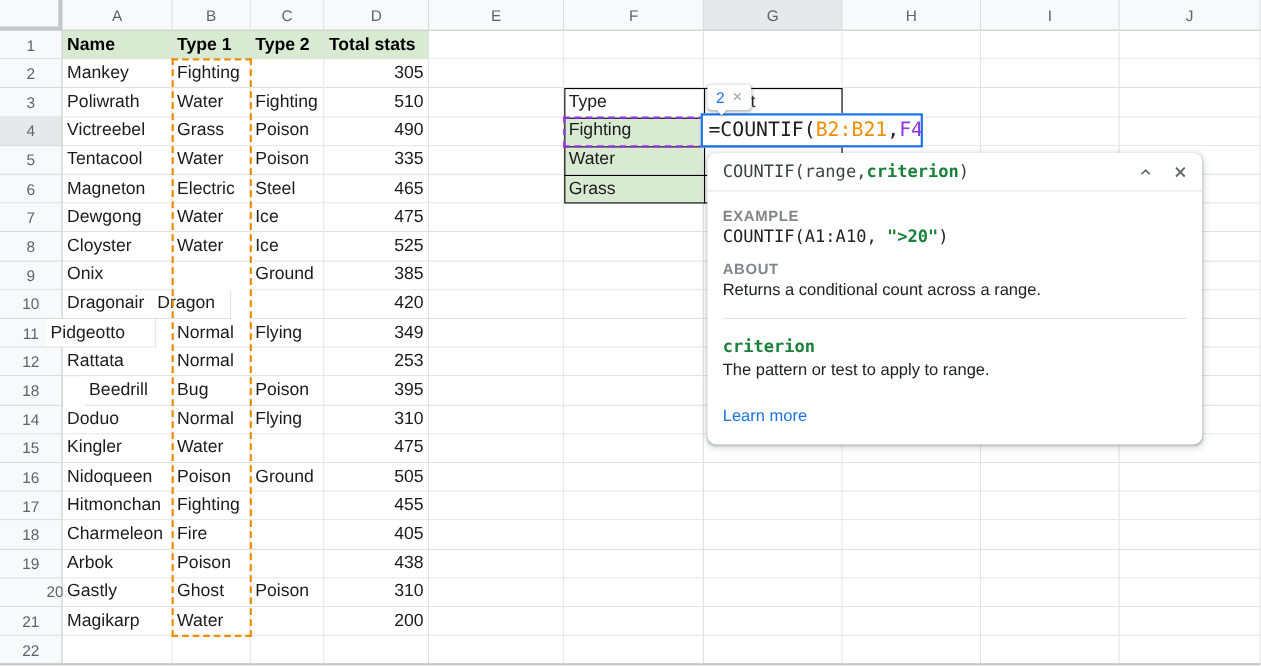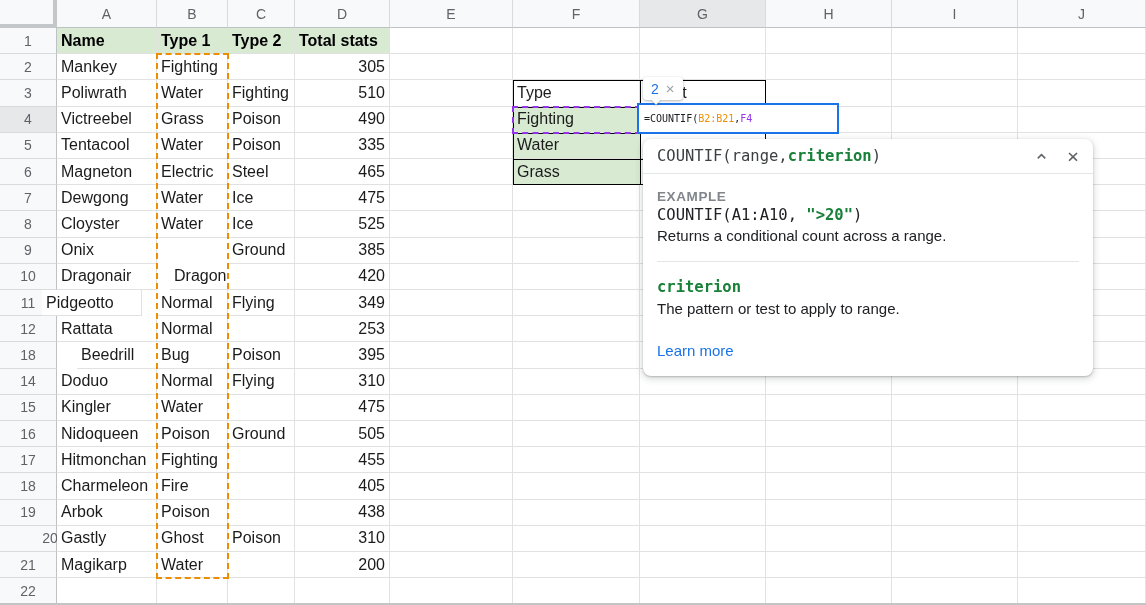--- a/index.html
+++ b/index.html
@@ -36,21 +36,21 @@
   #minitable-box   { left:513px; top:80.4px; width:253px; height:104.8px; border:1px solid #000; z-index:2; }
   #minitable-vline { left:640px; top:80.4px; width:1px; height:104.8px; background:#000; z-index:2; }
   .minitable-hline { left:513px; width:253px; height:1px; background:#000; z-index:2; }
   #range-orange { left:155.5px; top:53px; width:73px; height:526px; border:2px dashed #ED8E00; z-index:3; }
   #range-purple { left:511.5px; top:105.5px; width:129px; height:28px; border:2px dashed #9334E6; z-index:3; }
 
   
   #formula-editor {
     position:absolute; left:637px; top:103px; width:202px; height:31px;
     background:#fff; border:2px solid #1a73e8; z-index:4;
-    font-family:"DejaVu Sans Mono", monospace; font-size:10px;
+    font-family:"DejaVu Sans Mono", monospace; font-size:18px;
     display:flex; align-items:center; padding-left:5px; white-space:pre;
   }
 
   
   #preview-tip {
     position:absolute; left:643px; top:77px; height:23px; z-index:6;
     background:#fff; border-radius:4px; box-shadow:0 1px 3px rgba(60,64,67,.4);
     display:flex; align-items:center; padding:0 8px; font-size:14px;
   }
   #preview-tip .val { color:#1a73e8; }
@@ -217,21 +217,21 @@
       <div class="cell" style="left: 157px; top: 254px; width: 71px; height: 26.2px; margin-top: 32px;">Rock</div>
       <div class="cell" style="left: 228px; top: 237.6px; width: 67px; height: 26.2px;">Ground</div>
       <div class="cell num" style="left: 295px; top: 237.6px; width: 95px; height: 26.2px;">385</div>
       <div class="cell" style="left: 390px; top: 237.6px; width: 123px; height: 26.2px;"></div>
       <div class="cell" style="left: 513px; top: 237.6px; width: 127px; height: 26.2px;"></div>
       <div class="cell" style="left: 640px; top: 237.6px; width: 126px; height: 26.2px;"></div>
       <div class="cell" style="left: 766px; top: 237.6px; width: 126px; height: 26.2px;"></div>
       <div class="cell" style="left: 892px; top: 237.6px; width: 126px; height: 26.2px;"></div>
       <div class="cell" style="left: 1018px; top: 237.6px; width: 128px; height: 26.2px;"></div>
       <div class="cell" style="left: 57px; top: 263.8px; width: 100px; height: 26.2px;">Dragonair</div>
-      <div class="cell" style="left: 170px; top: 263.8px; width: 71px; height: 26.2px;">Dragon</div>
+      <div class="cell" style="left: 139px; top: 263.8px; width: 71px; height: 26.2px;">Dragon</div>
       <div class="cell" style="left: 228px; top: 263.8px; width: 67px; height: 26.2px;"></div>
       <div class="cell num" style="left: 295px; top: 263.8px; width: 95px; height: 26.2px;">420</div>
       <div class="cell" style="left: 390px; top: 263.8px; width: 123px; height: 26.2px;"></div>
       <div class="cell" style="left: 513px; top: 263.8px; width: 127px; height: 26.2px;"></div>
       <div class="cell" style="left: 640px; top: 263.8px; width: 126px; height: 26.2px;"></div>
       <div class="cell" style="left: 766px; top: 263.8px; width: 126px; height: 26.2px;"></div>
       <div class="cell" style="left: 892px; top: 263.8px; width: 126px; height: 26.2px;"></div>
       <div class="cell" style="left: 1018px; top: 263.8px; width: 128px; height: 26.2px;"></div>
       <div class="cell" style="left: 42px; top: 290px; width: 100px; height: 26.2px;">Pidgeotto</div>
       <div class="cell" style="left: 157px; top: 290px; width: 71px; height: 26.2px;">Normal</div>
@@ -380,20 +380,21 @@
       <span class="hicon">
         <svg width="15" height="15" viewBox="0 0 24 24">
             <path d="M6 15l6-6 6 6" stroke="#5f6368" stroke-width="2.4" fill="none"></path>
           </svg>
       </span>
       <span class="hicon x">×</span>
     </div>
     <div class="pp-body">
       <div class="pp-label">EXAMPLE</div>
       <div class="pp-mono"><span>COUNTIF(A1:A10, </span><span class="green">"&gt;20"</span><span>)</span></div>
+      <div class="pp-label pp-about-label">ABOUT</div>
       <div class="pp-about">Returns a conditional count across a range.</div>
       <div class="pp-divider"></div>
       <div class="pp-param">
         <div class="pp-param-name active">criterion</div>
         <div class="pp-param-desc active">The pattern or test to apply to range.</div>
       </div>
       <div class="pp-learn"><a>Learn more</a></div>
     </div>
   </div>
 

